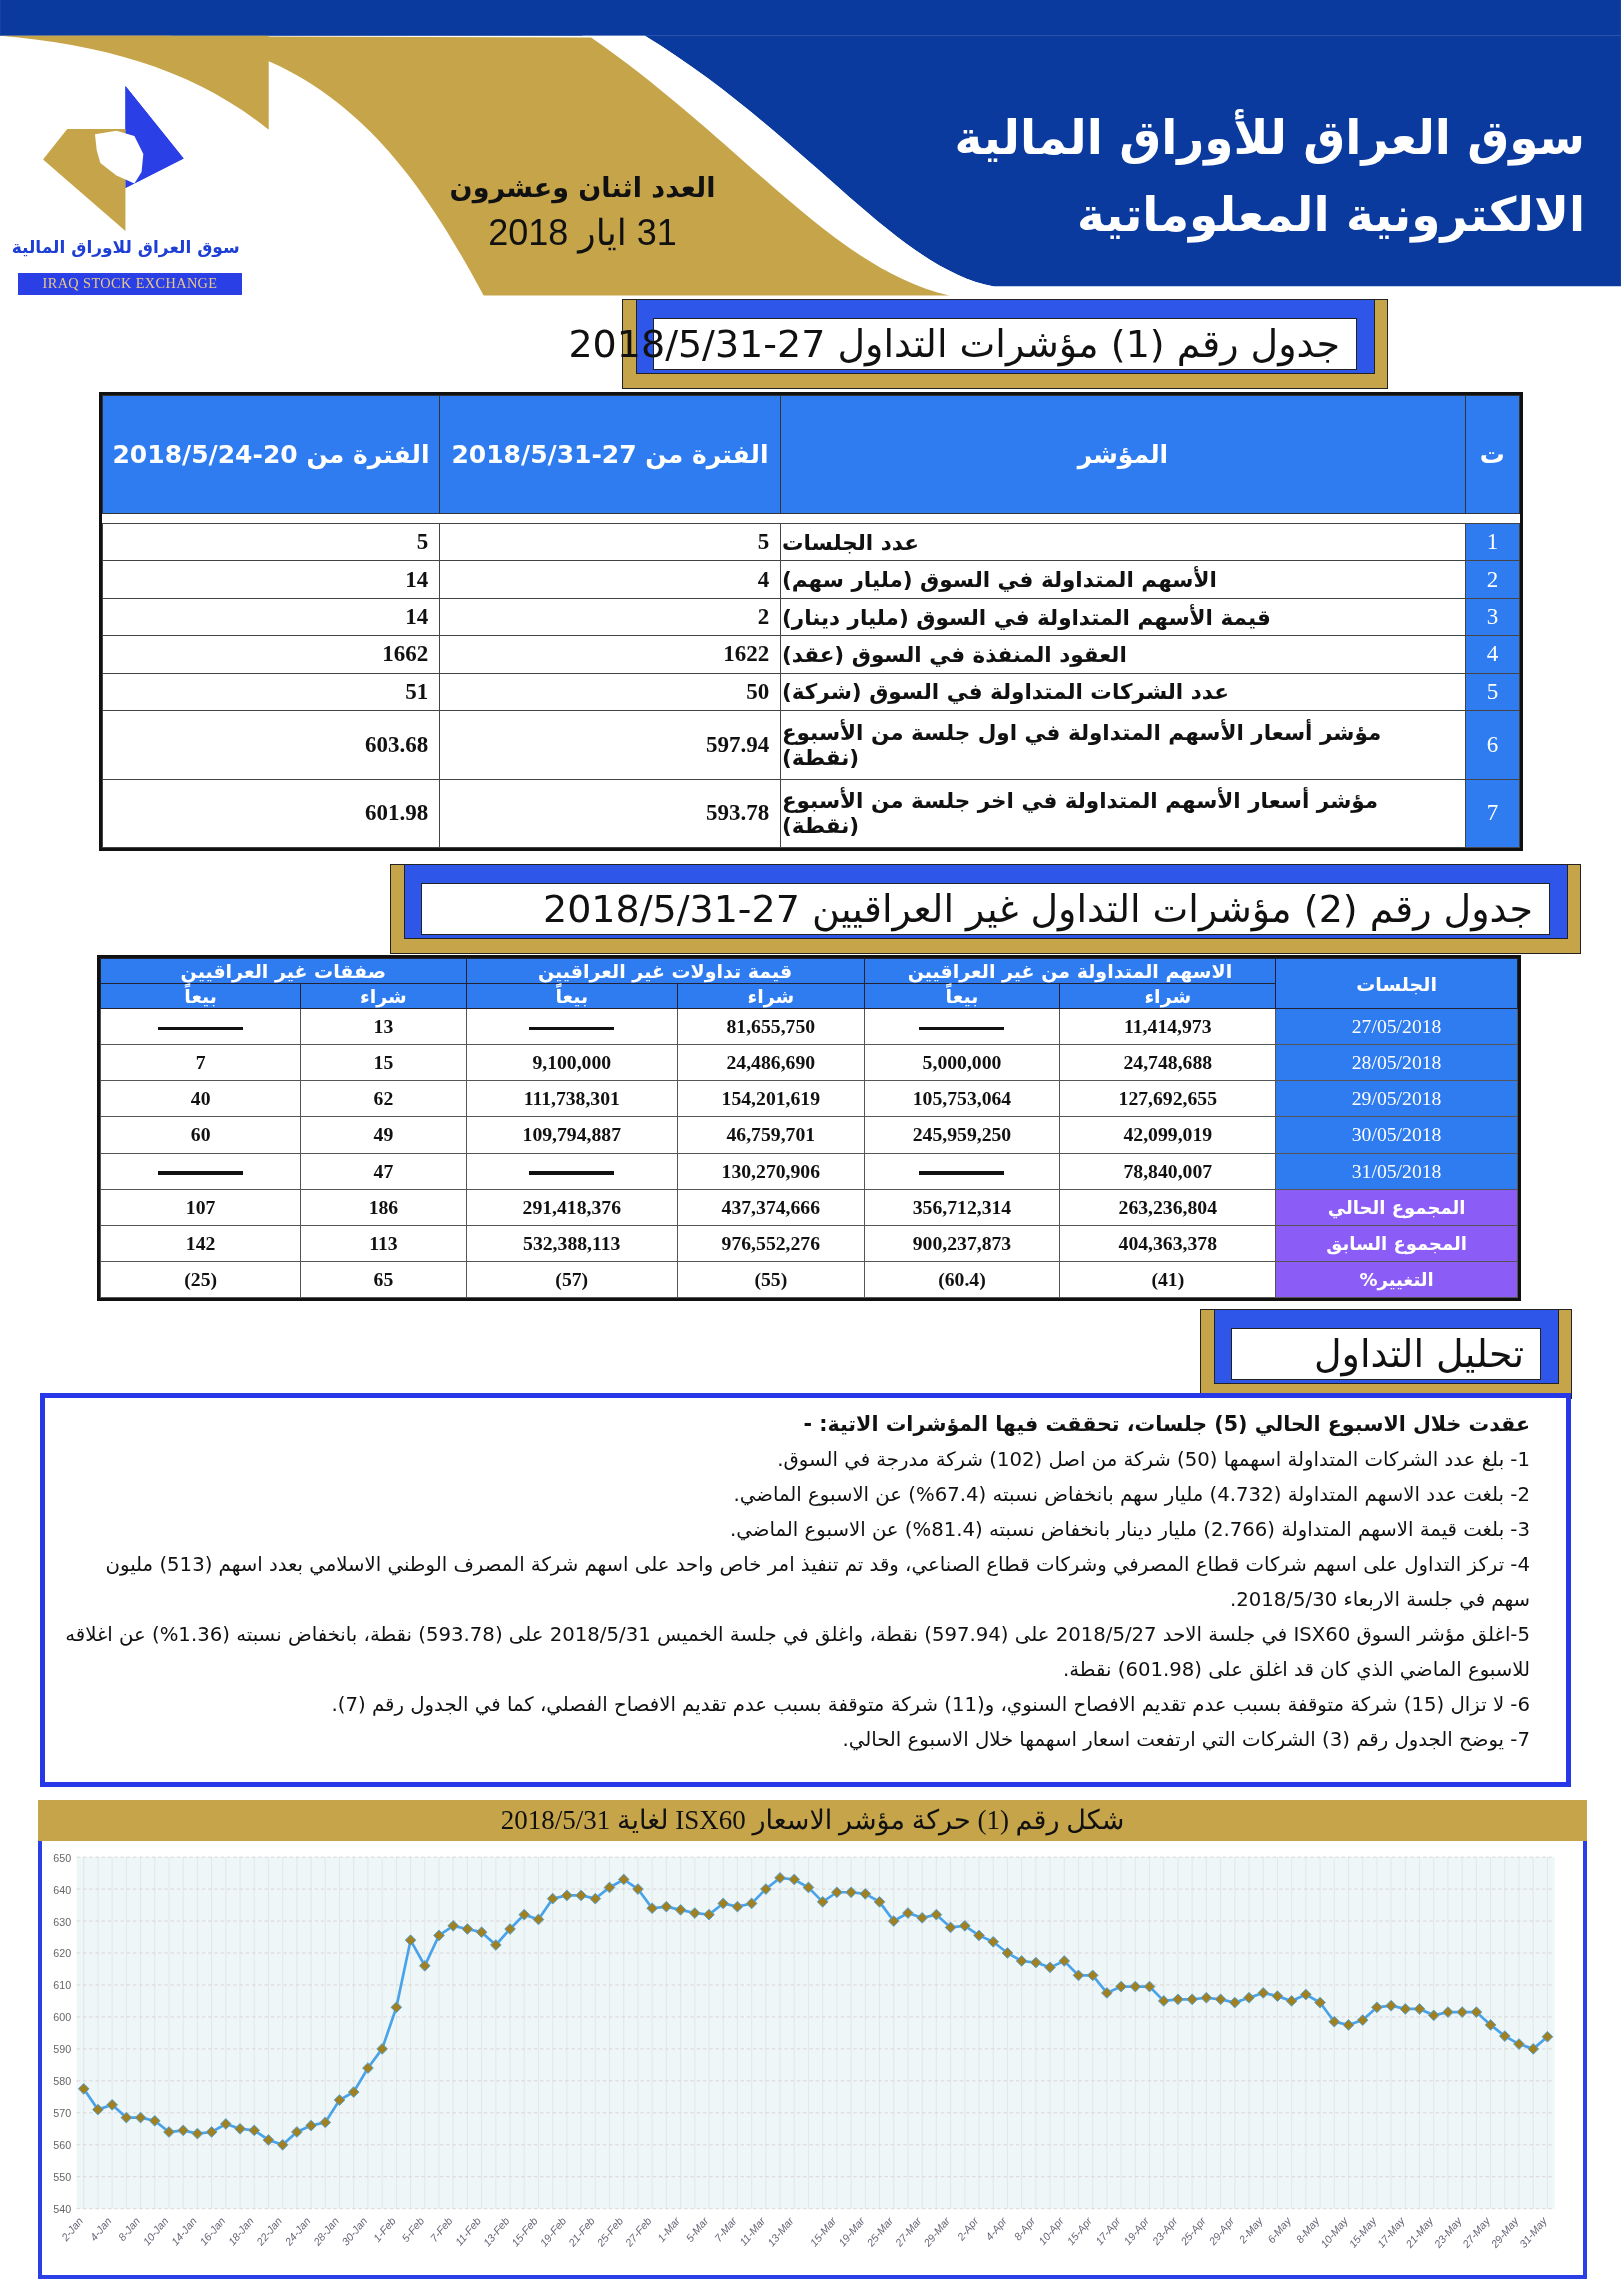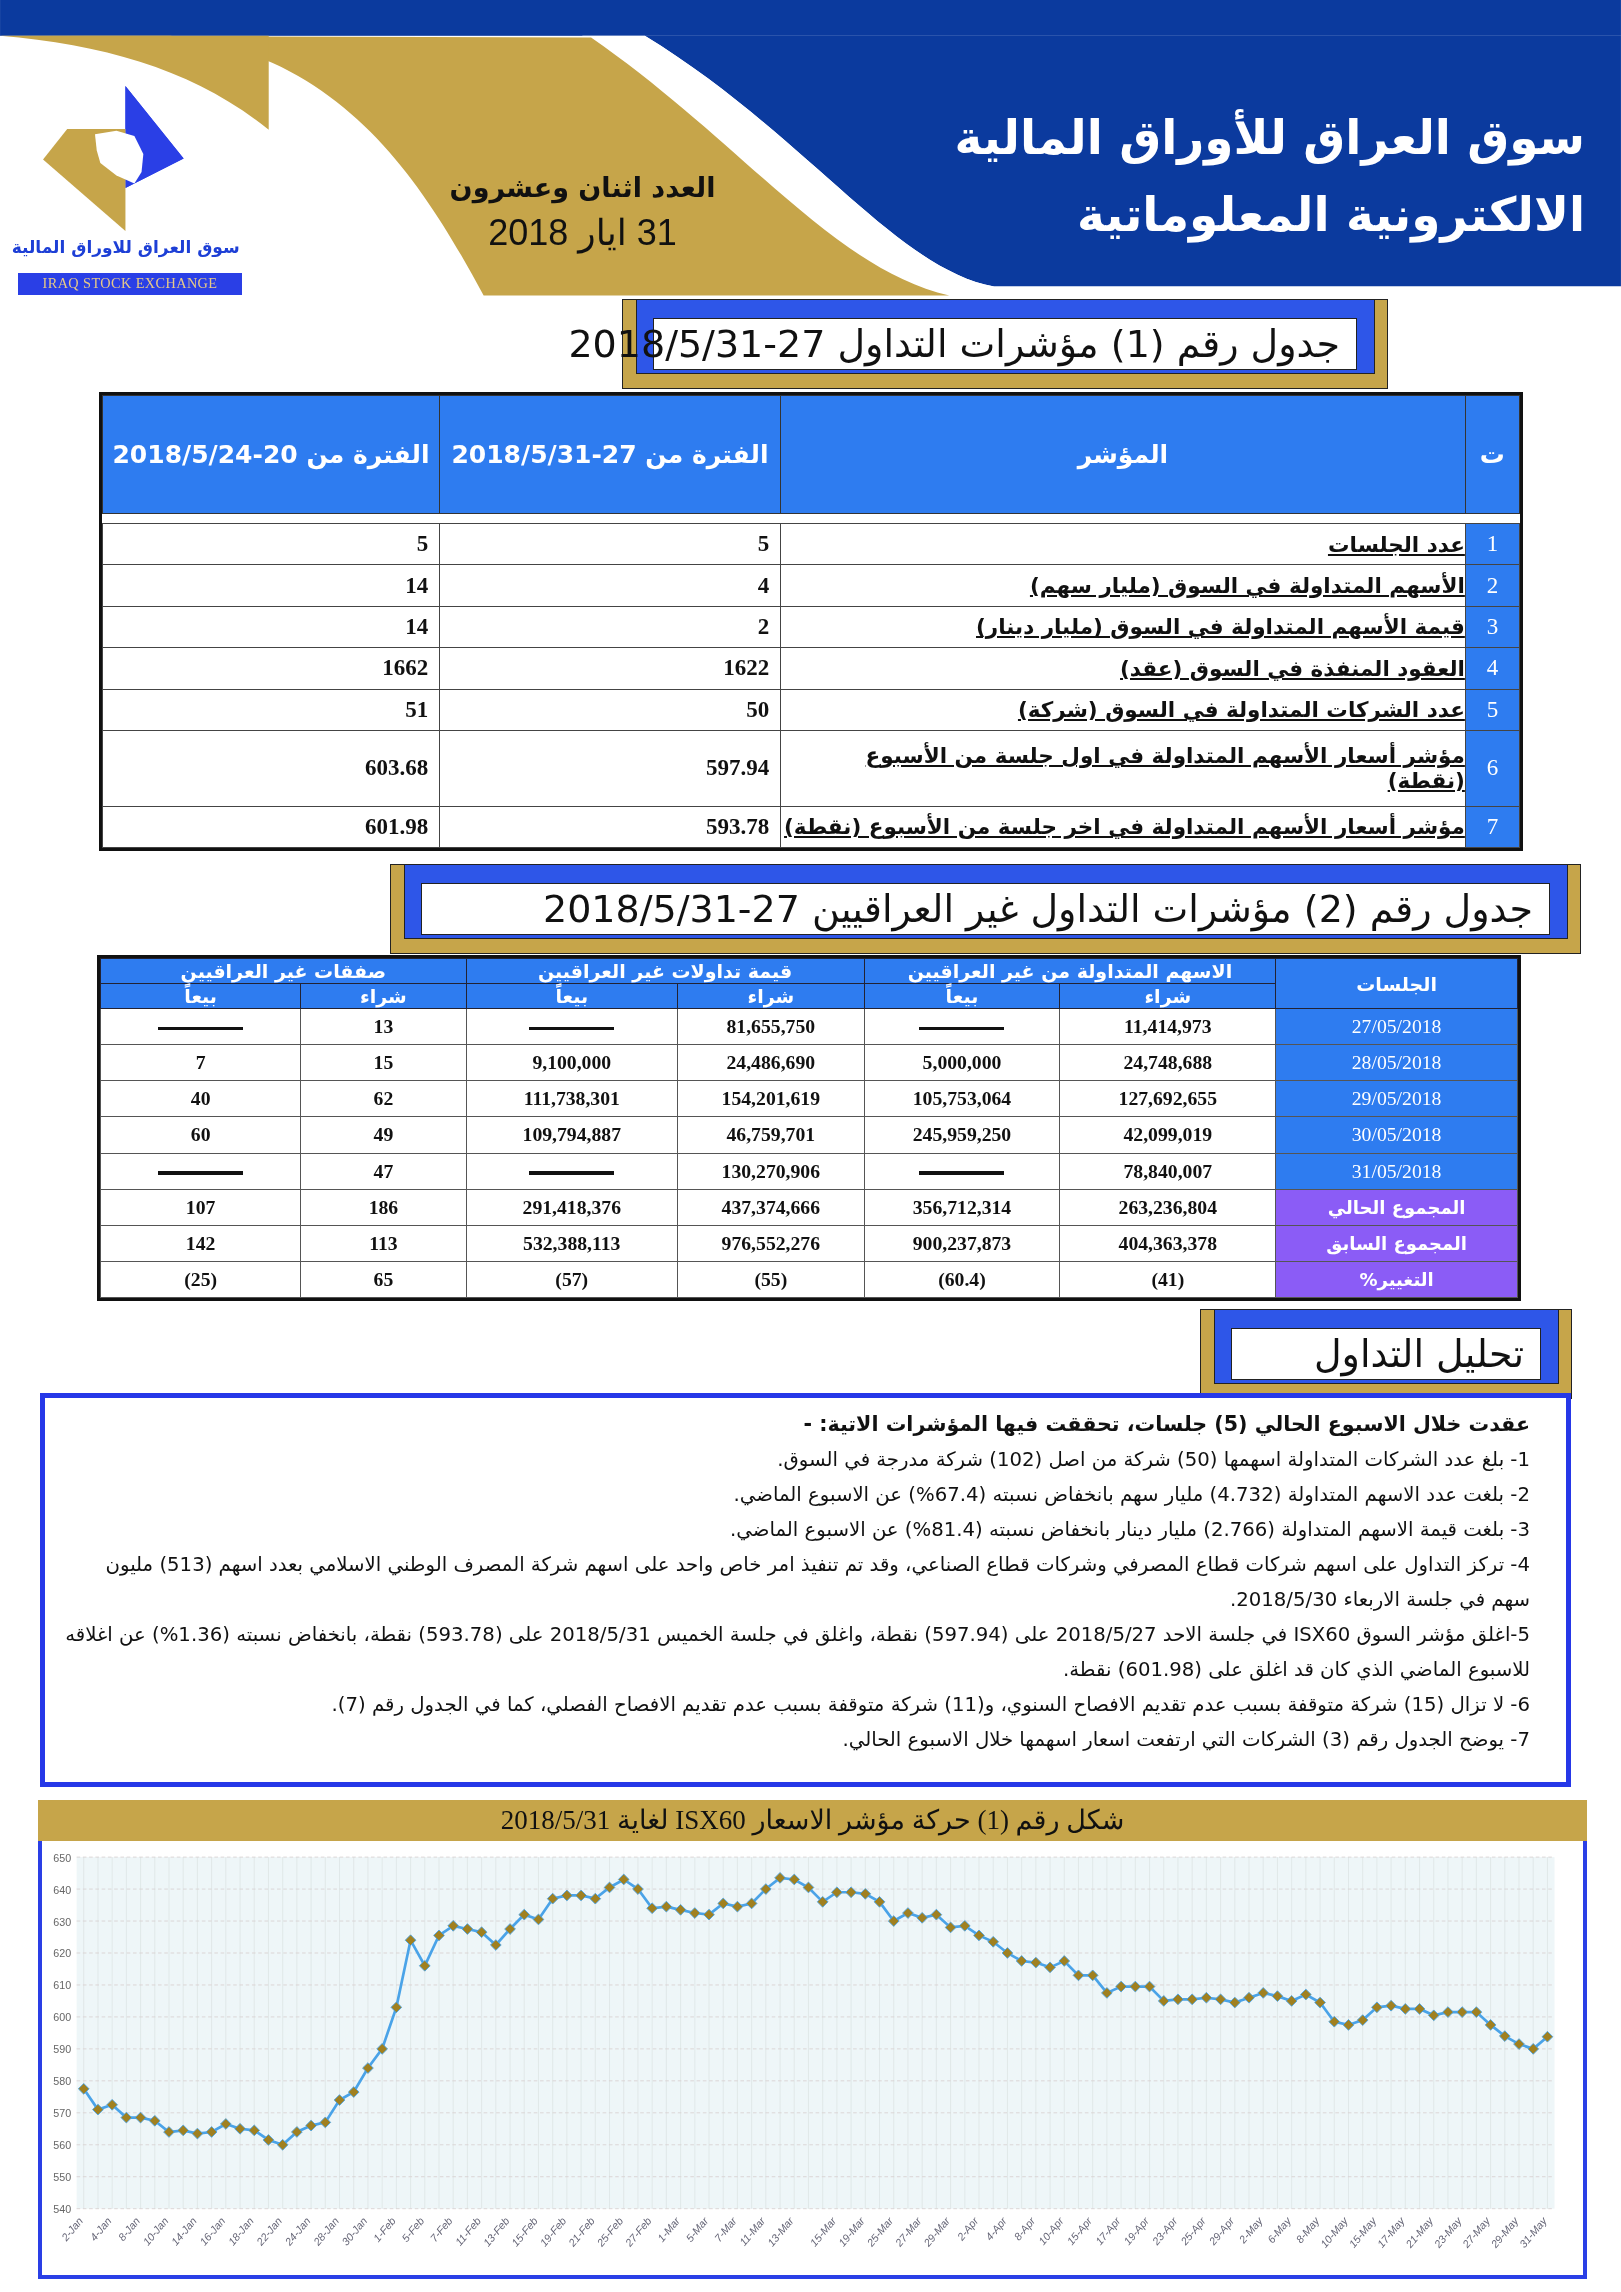--- a/index.html
+++ b/index.html
@@ -22,21 +22,21 @@
   .banner .inner span { position:absolute; right:16px; top:50%; transform:translateY(-50%); font-size:38px; color:#111; direction:rtl; white-space:nowrap; font-family:"DejaVu Sans", sans-serif; }
   .banner .bottom-gold { position:absolute; left:12.5px; right:12.5px; bottom:0; height:14.3px; background:#c6a54a; border-top:1.8px solid #222; }
 
   
   #t1wrap { left:99px; top:392px; width:1424px; height:459px; border:3.6px solid #111; box-sizing:border-box; background:#fff; }
   table { border-collapse:collapse; }
   #t1 { width:100%; height:100%; table-layout:fixed; }
   #t1 th { background:#2e7cf0; color:#fff; font-weight:bold; font-size:25px; border:0.9px solid #333; height:115px; }
   #t1 td { border:1.8px solid #444; font-size:23px; font-weight:bold; color:#111; font-family:"Liberation Serif", serif; }
   #t1 td.idx { background:#2e7cf0; color:#fff; text-align:center; font-weight:normal; }
-  #t1 td.lbl { text-align:right; padding-right:0; direction:rtl; font-family:"DejaVu Sans", sans-serif; font-size:21.5px;text-decoration:underline; }
+  #t1 td.lbl { text-align:left; padding-right:12px; direction:rtl; font-family:"DejaVu Sans", sans-serif; font-size:21.5px; }
   #t1 td.num { text-align:right; padding-right:10.7px; }
   #t1 tr.sep td { height:9px; background:#fff; border-left:none; border-right:none; padding:0; }
 
   
   #t2wrap { left:97px; top:955px; width:1424px; height:346px; border:3.6px solid #111; box-sizing:border-box; background:#fff; }
   #t2 { width:100%; height:100%; table-layout:fixed; }
   #t2 th { background:#2e7cf0; color:#fff; font-weight:bold; font-size:19px; border:0.9px solid #223; }
   #t2 td { border:1.8px solid #555; font-family:"Liberation Serif", serif; font-weight:bold; font-size:19.7px; color:#111; text-align:center; }
   #t2 td.date { background:#2e7cf0; color:#fff; font-weight:normal; }
   #t2 td.lab { background:#8b5cf6; color:#fff; font-family:"DejaVu Sans", sans-serif; font-size:18px; font-weight:bold; direction:rtl; }

